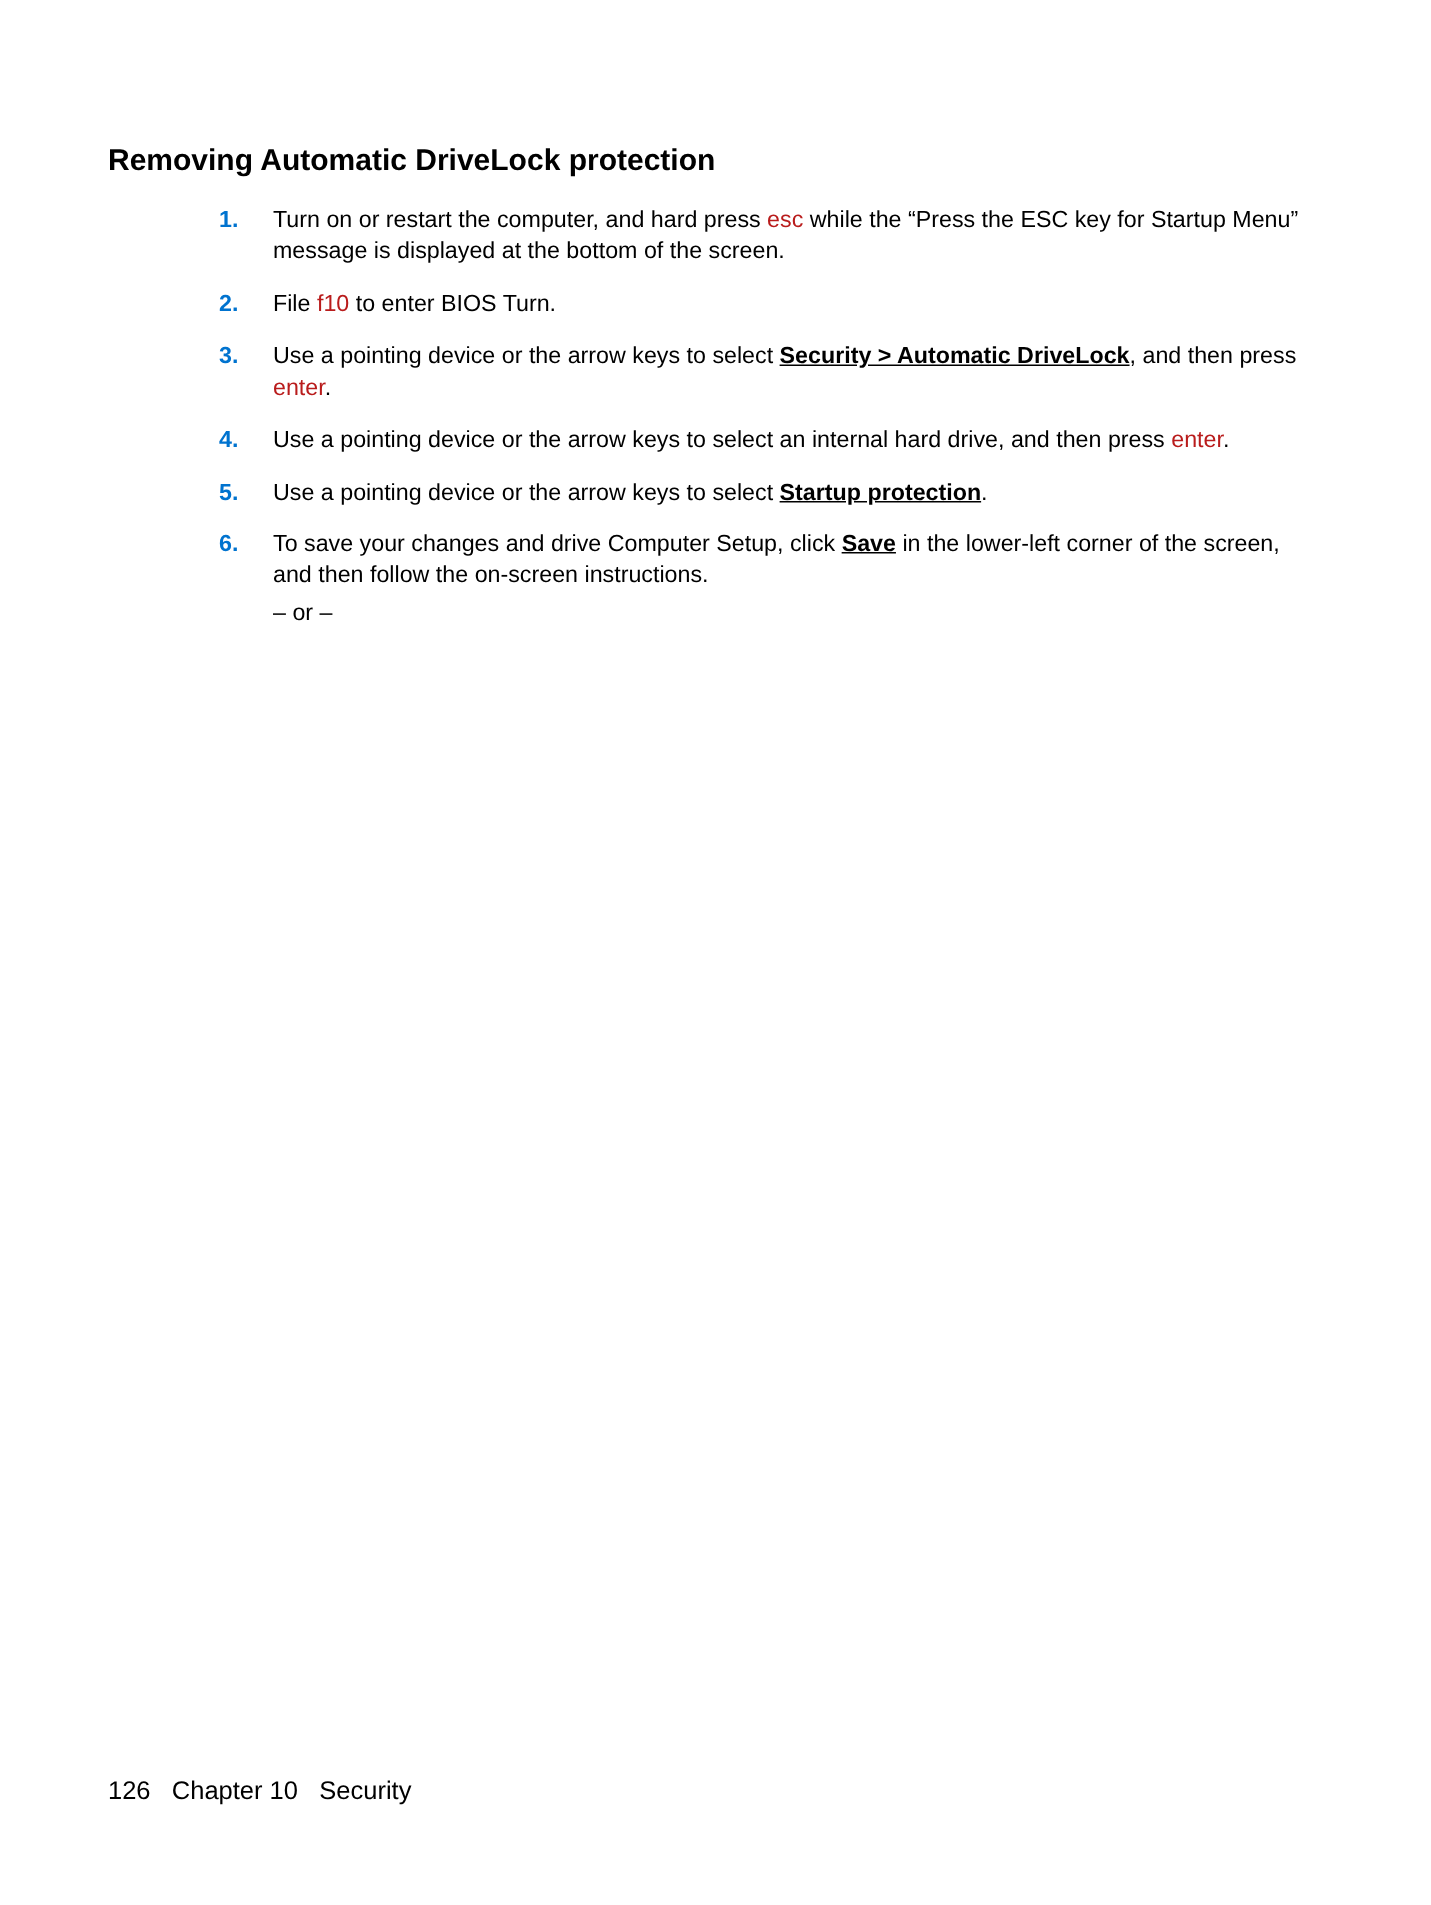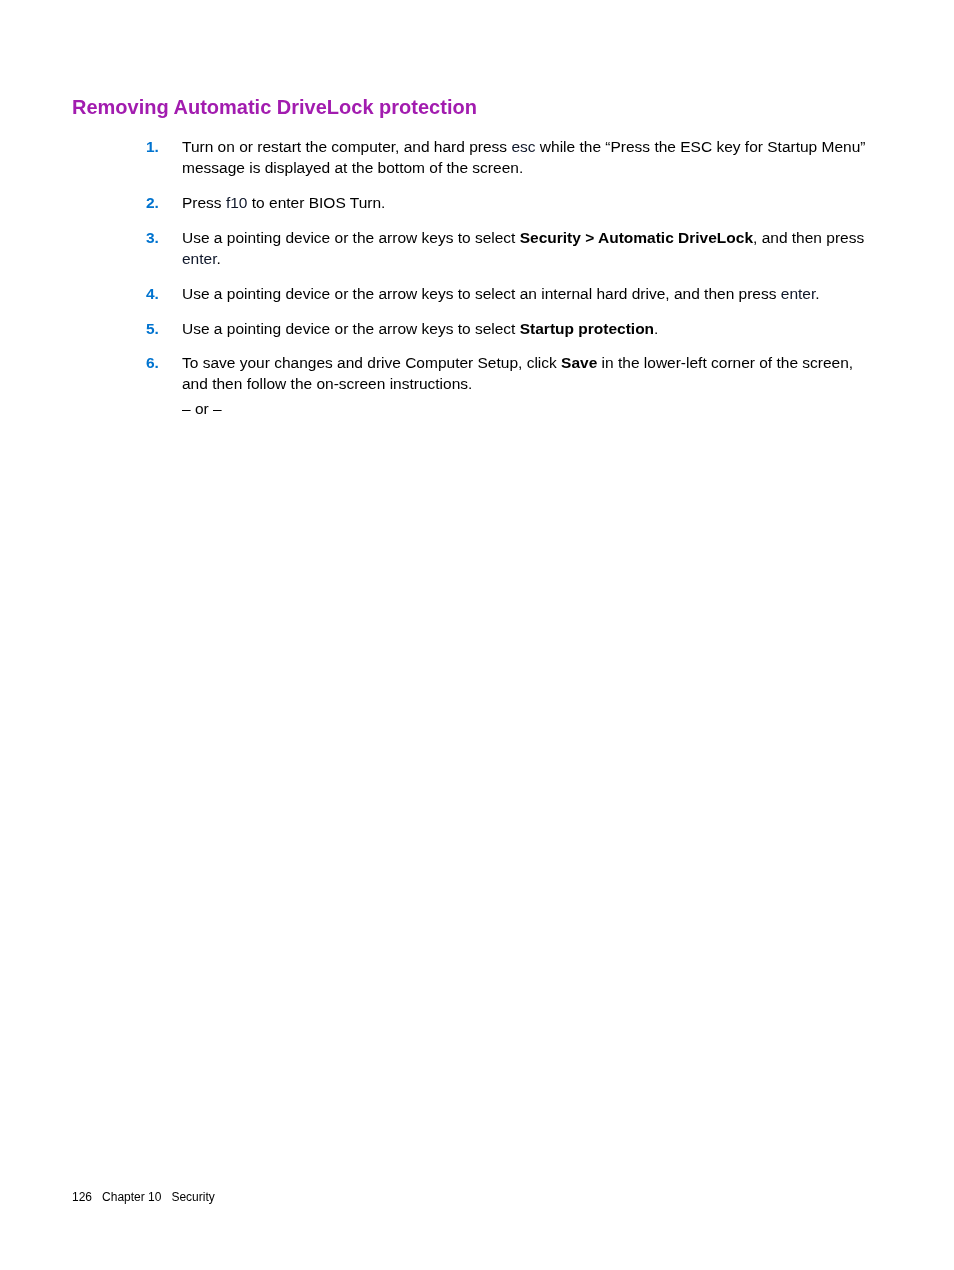--- a/index.html
+++ b/index.html
@@ -11,21 +11,21 @@
     background: #fff;
     font-family: Arial, Helvetica, sans-serif;
     font-size: 15.5px;
     color: #000;
     position: relative;
   }
   .page {
     padding: 96px 72px 0 72px;
   }
   h2.heading {
-    color: #a21caf;
+    color: #000000;
     font-weight: bold;
     font-size: 20px;
     margin: 0 0 18px 0;
   }
   .intro {
     margin: 0 0 18px 74px;
     line-height: 1.35;
   }
   ol.steps {
     list-style: none;
@@ -39,48 +39,49 @@
     line-height: 1.35;
   }
   ol.steps > li > .num {
     position: absolute;
     left: 0;
     top: 0;
     color: #0073cf;
     font-weight: bold;
   }
   .key {
-    color: #0f172a;
+    color: #b91c1c;
   }
   .bold {
     font-weight: bold;
+    text-decoration: underline;
   }
   .substep {
     margin-top: 4px;
   }
   .footer {
     position: absolute;
     left: 72px;
     bottom: 66px;
-    font-size: 12px;
+    font-size: 17px;
   }
 </style>
 </head>
 <body>
 
 <div class="page">
   <h2 class="heading">Removing Automatic DriveLock protection</h2>
   <ol class="steps">
     <li>
       <span class="num">1.</span>
       <span>Turn on or restart the computer, and hard press </span><span class="key">esc</span><span> while the “Press the ESC key for Startup Menu” message is displayed at the bottom of the screen.</span>
     </li>
     <li>
       <span class="num">2.</span>
-      <span>Press </span><span class="key">f10</span><span> to enter BIOS Turn.</span>
+      <span>File </span><span class="key">f10</span><span> to enter BIOS Turn.</span>
     </li>
     <li>
       <span class="num">3.</span>
       <span>Use a pointing device or the arrow keys to select </span><span class="bold">Security &gt; Automatic DriveLock</span><span>, and then press </span><span class="key">enter</span><span>.</span>
     </li>
     <li>
       <span class="num">4.</span>
       <span>Use a pointing device or the arrow keys to select an internal hard drive, and then press </span><span class="key">enter</span><span>.</span>
     </li>
     <li>

